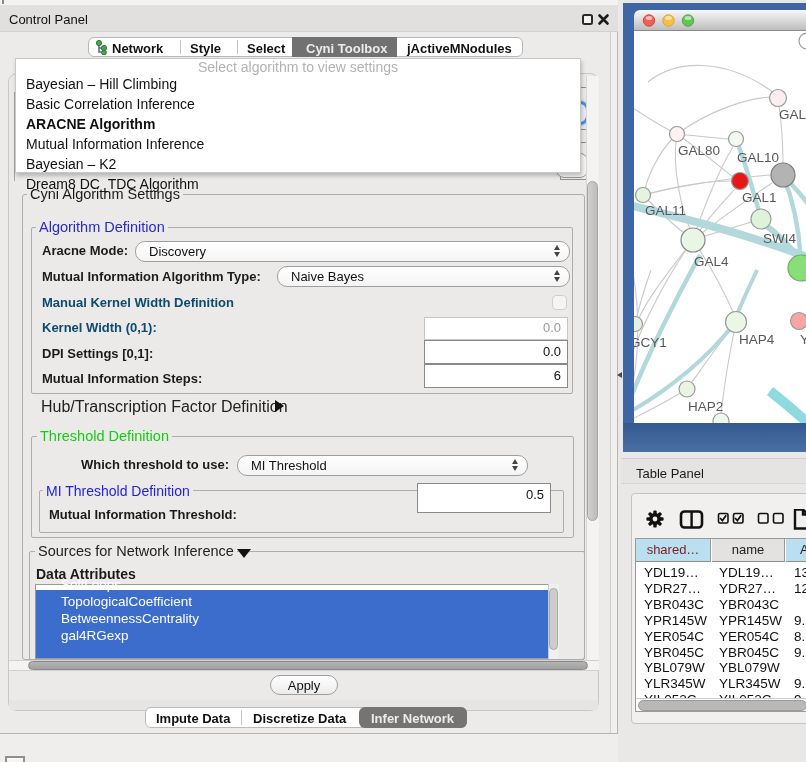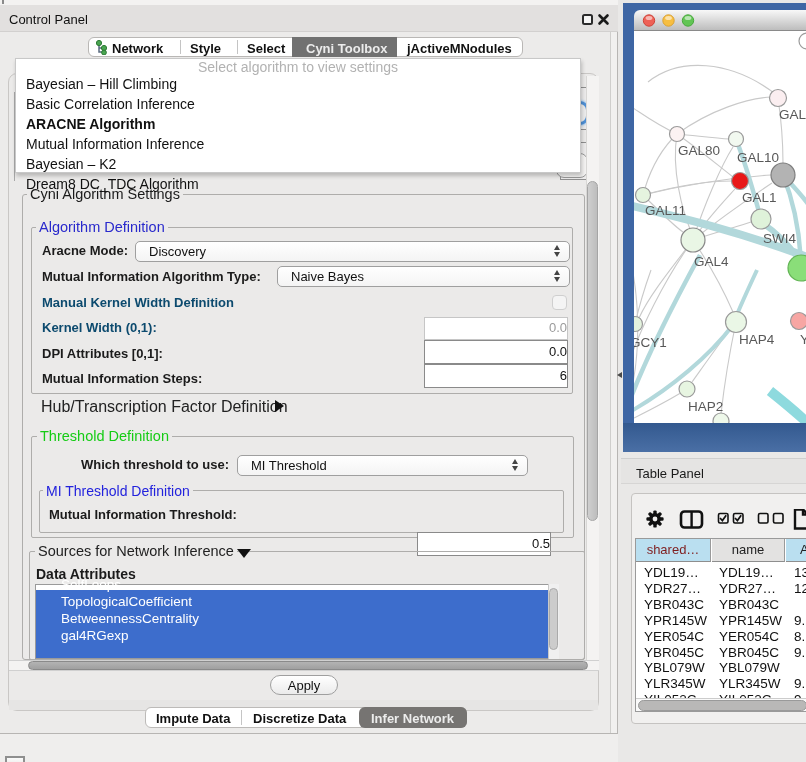--- a/index.html
+++ b/index.html
@@ -1,26 +1,26 @@
 <!DOCTYPE html>
 <html><head>
 <meta charset="utf-8">
 <style>
 * { margin:0; padding:0; box-sizing:border-box; }
 html,body { width:806px; height:762px; overflow:hidden; }
 body { background:#e9e8e7; font-family:"Liberation Sans", sans-serif; position:relative; }
 .abs { position:absolute; }
 .lbl { position:absolute; font-size:13px; font-weight:bold; color:#1b1b1b; white-space:nowrap; }
 .dis { color:#0c4a6e; }
-.combo { position:absolute; background:linear-gradient(#ffffff,#f4f4f4); border:1px solid #9f9f9f; border-radius:5px; font-size:13px; color:#111; }
+.combo { position:absolute; background:linear-gradient(#ffffff,#f4f4f4); border:1px solid #9f9f9f; border-radius:10px; font-size:13px; color:#111; }
 .combo .tx { position:absolute; left:13px; top:2px; }
 .combo .ar { position:absolute; right:8px; top:0px; width:7px; }
 .combo .up { display:block;width:0;height:0;border-left:3.5px solid transparent;border-right:3.5px solid transparent;border-bottom:5px solid #444; margin:3px 0 2px;}
 .combo .dn { display:block;width:0;height:0;border-left:3.5px solid transparent;border-right:3.5px solid transparent;border-top:5px solid #444;}
-.fld { position:absolute; background:#fff; border:1px solid #8a8a8a; font-size:13px; color:#111; text-align:right; }
+.fld { position:absolute; background:#fff; border:1px solid #8a8a8a; font-size:13px; color:#111; text-align:right; padding-right:6px; }
 .gbox { position:absolute; border:1px solid #aeadab; border-radius:2px; }
 </style>
 </head>
 <body>
 
 <div class="abs" style="left:0;top:0;width:618px;height:5px;background:#f3f2f1;"></div>
 <div class="abs" style="left:2px;top:0;width:2px;height:4px;background:#8a8a8a;"></div>
 <div class="abs" style="left:0;top:734px;width:618px;height:28px;background:#efeeed;"></div>
 <div class="abs" style="left:0;top:5px;width:618px;height:729px;background:#ecebea;border-right:1px solid #b7b5b3;border-bottom:1px solid #b7b5b3;"></div>
 
@@ -85,21 +85,21 @@
       <span class="dn"></span>
     </span>
   </div>
 
 <div class="lbl dis" style="left:42px;top:295px;">Manual Kernel Width Definition</div>
 <div class="abs" style="left:552px;top:295px;width:15px;height:15px;background:#f4f4f4;border:1px solid #cfcfcf;border-radius:4px;"></div>
 
 <div class="lbl dis" style="left:42px;top:320px;">Kernel Width (0,1):</div>
 <div class="fld" style="left:424px;top:317px;width:144px;height:23px;border-color:#c6c6c6;color:#9b9b9b;line-height:19px;">0.0</div>
 
-<div class="lbl" style="left:42px;top:346px;">DPI Attributes [0,1]:</div>
+<div class="lbl" style="left:42px;top:346px;">DPI Settings [0,1]:</div>
 <div class="fld" style="left:424px;top:340px;width:144px;height:24px;line-height:22px;">0.0</div>
 
 <div class="lbl" style="left:42px;top:371px;">Mutual Information Steps:</div>
 <div class="fld" style="left:424px;top:364px;width:144px;height:24px;line-height:22px;">6</div>
 
 <div class="abs" style="left:41px;top:398px;font-size:16px;color:#222;">Hub/Transcription Factor Definition</div>
 <div class="abs" style="left:275px;top:400px;width:0;height:0;border-top:6px solid transparent;border-bottom:6px solid transparent;border-left:9px solid #111;"></div>
 
 <div class="gbox" style="left:31px;top:436px;width:543px;height:102px;"></div>
 <div class="abs" style="left:37px;top:428px;font-size:14.5px;color:#15cc15;background:#ebeae9;padding:0 3px;">Threshold Definition</div>
@@ -109,21 +109,21 @@
     <span class="tx">MI Threshold</span>
     <span class="ar">
       <span class="up"></span>
       <span class="dn"></span>
     </span>
   </div>
 
 <div class="gbox" style="left:39px;top:490px;width:525px;height:43px;"></div>
 <div class="abs" style="left:43px;top:483px;font-size:14px;color:#2222dd;background:#ebeae9;padding:0 3px;">MI Threshold Definition</div>
 <div class="lbl" style="left:49px;top:507px;">Mutual Information Threshold:</div>
-<div class="fld" style="left:417px;top:532px;width:134px;height:24px;line-height:21px;">0.5</div>
+<div class="fld" style="left:417px;top:483px;width:134px;height:30px;line-height:21px;">0.5</div>
 
 <div class="gbox" style="left:29px;top:551px;width:556px;height:109px;"></div>
 <div class="abs" style="left:35px;top:543px;font-size:14.5px;color:#222;background:#ebeae9;padding:0 3px;">Sources for Network Inference</div>
 <div class="abs" style="left:237px;top:549px;width:0;height:0;border-left:7px solid transparent;border-right:7px solid transparent;border-top:9px solid #111;"></div>
 
 <div class="lbl" style="left:36px;top:566px;font-size:14px;">Data Attributes</div>
 
 <div class="abs" style="left:35px;top:584px;width:524px;height:75px;background:#ffffff;border:1px solid #9a9a9a;"></div>
 <div class="abs" style="left:36px;top:590px;width:512px;height:68px;background:#3d6dcc;"></div>
 <div class="abs" style="left:61px;top:576px;font-size:13.5px;color:#fff;line-height:17px;">SelfLoops<br>TopologicalCoefficient<br>BetweennessCentrality<br>gal4RGexp</div>

